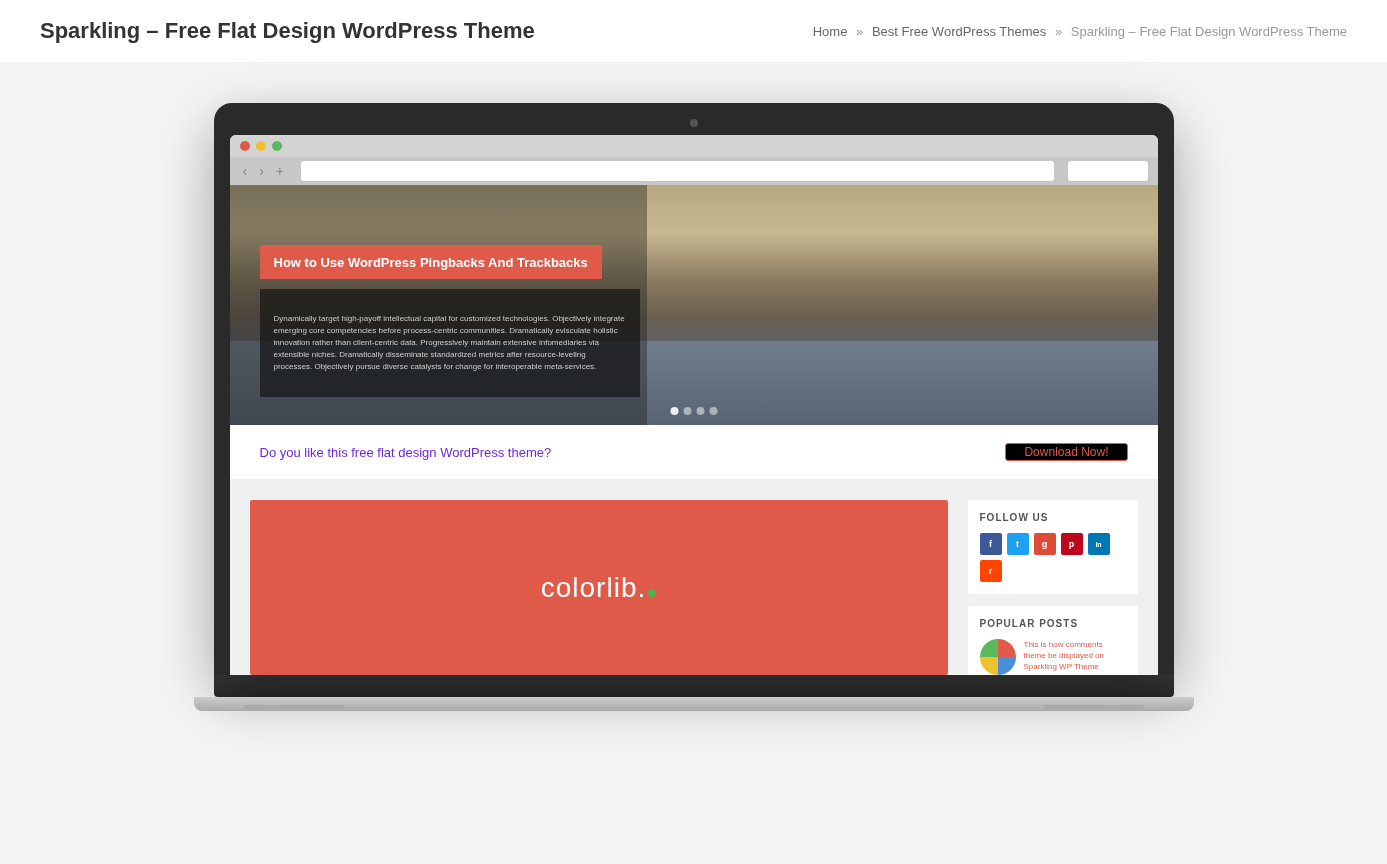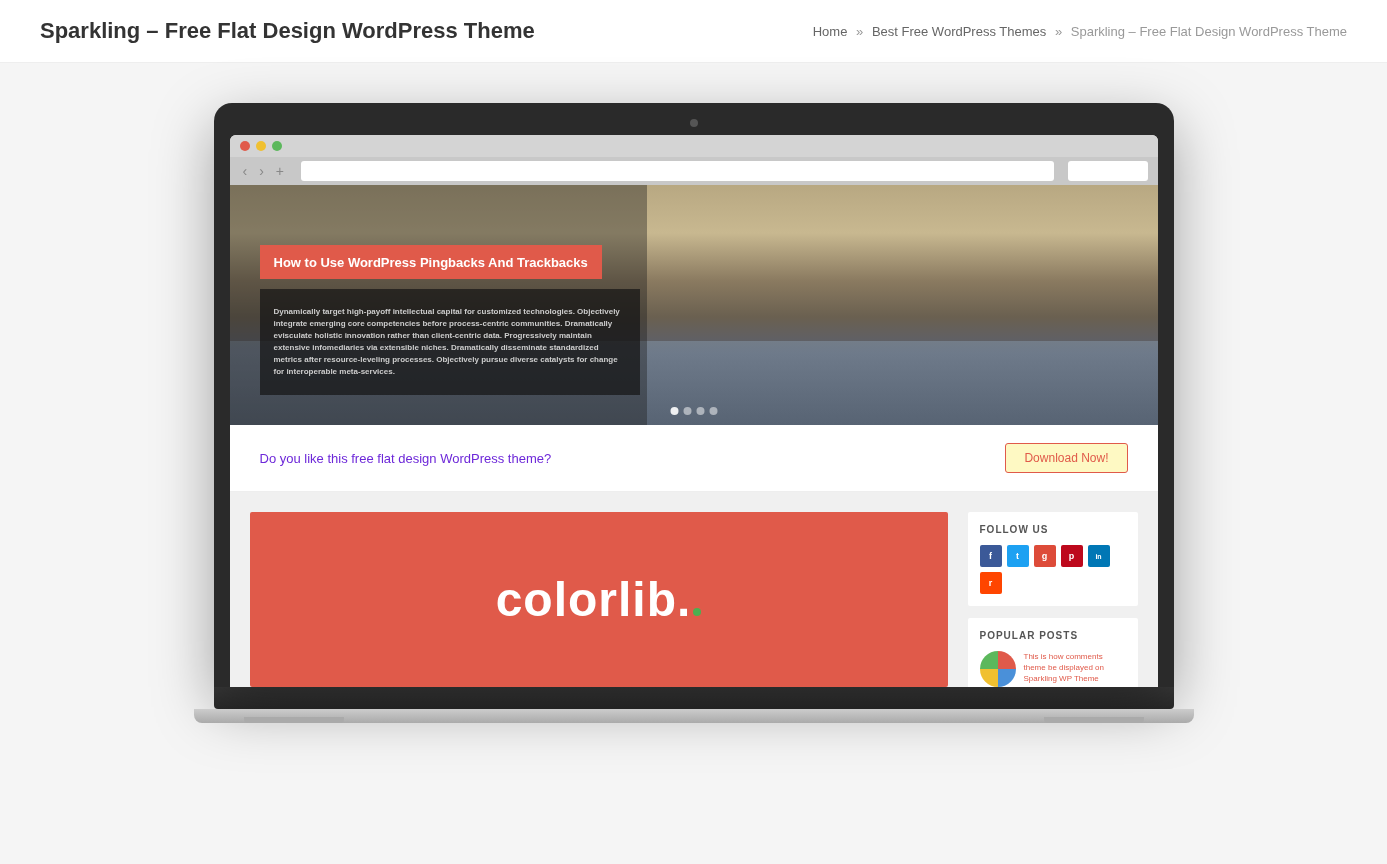--- a/index.html
+++ b/index.html
@@ -174,22 +174,21 @@
       display: inline-block;
       margin-bottom: 10px;
     }
     .hero-title-text {
       color: #fff;
       font-size: 13px;
       font-weight: 600;
     }
     .hero-body-box {
       background: rgba(20,20,20,0.7);
-      padding: 17px 14px;
-      font-weight: bold;
+      padding: 24px 14px;
     }
     .hero-body-text {
       color: #ccc;
       font-size: 8px;
       line-height: 1.5;
     }
     .hero-dots {
       position: absolute;
       bottom: 10px;
       left: 50%;
@@ -217,22 +216,22 @@
       border-bottom: 1px solid #eee;
     }
     .cta-text {
       color: #6d28d9;
       font-size: 13px;
       font-weight: 500;
     }
     .download-btn {
       border: 1px solid #e05a4a;
       color: #e05a4a;
-      background: #fef9c3;
-      padding: 7px 18px;
+      background: #000000;
+      padding: 1px 18px;
       border-radius: 3px;
       font-size: 12px;
       cursor: pointer;
     }
 
     
     .content-area {
       background: #f0f0f0;
       display: flex;
       padding: 20px;
@@ -248,22 +247,22 @@
       width: 100%;
       height: 175px;
       background: #e05a4a;
       border-radius: 2px;
       display: flex;
       align-items: center;
       justify-content: center;
     }
     .colorlib-logo {
       color: #fff;
-      font-size: 48px;
-      font-weight: 700;
+      font-size: 28px;
+      font-weight: 400;
       letter-spacing: 1px;
       position: relative;
     }
     .colorlib-dot {
       width: 8px;
       height: 8px;
       background: #4caf50;
       border-radius: 50%;
       display: inline-block;
       margin-left: 2px;

